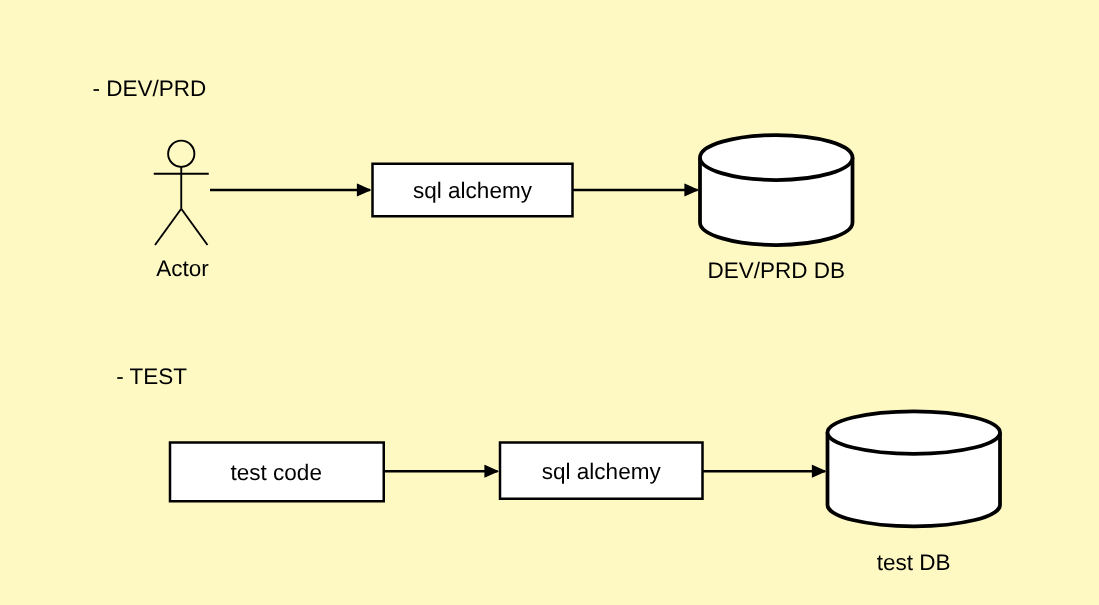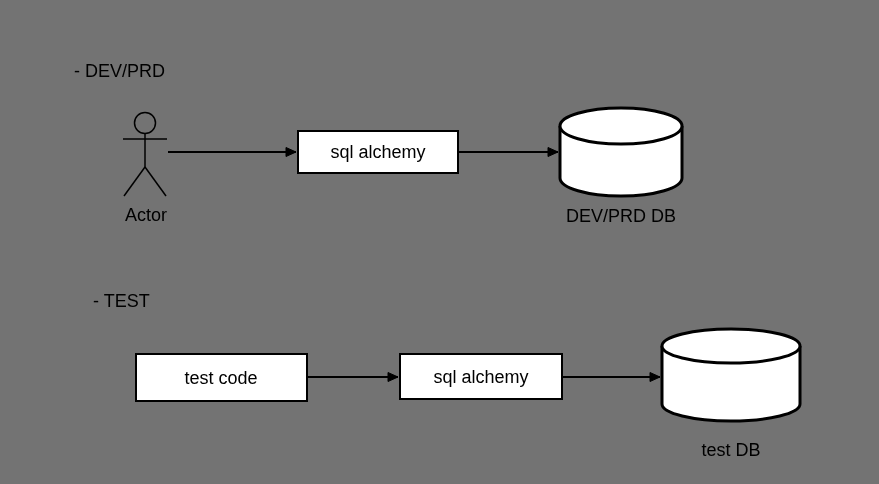--- a/index.html
+++ b/index.html
@@ -1,20 +1,20 @@
 <!DOCTYPE html>
 <html><head>
 <meta charset="utf-8">
 <style>
   html, body { margin: 0; padding: 0; background: #ffffff; }
   .canvas {
     position: relative;
     width: 879px;
     height: 484px;
-    background: #737373;
+    background: #fef9c3;
     overflow: hidden;
     font-family: "Liberation Sans", sans-serif;
   }
   svg { display: block; }
   svg text {
     font-family: "Liberation Sans", sans-serif;
     font-size: 18px;
     fill: #000000;
   }
   .shape-rect { fill: #ffffff; stroke: #000000; stroke-width: 2; }

